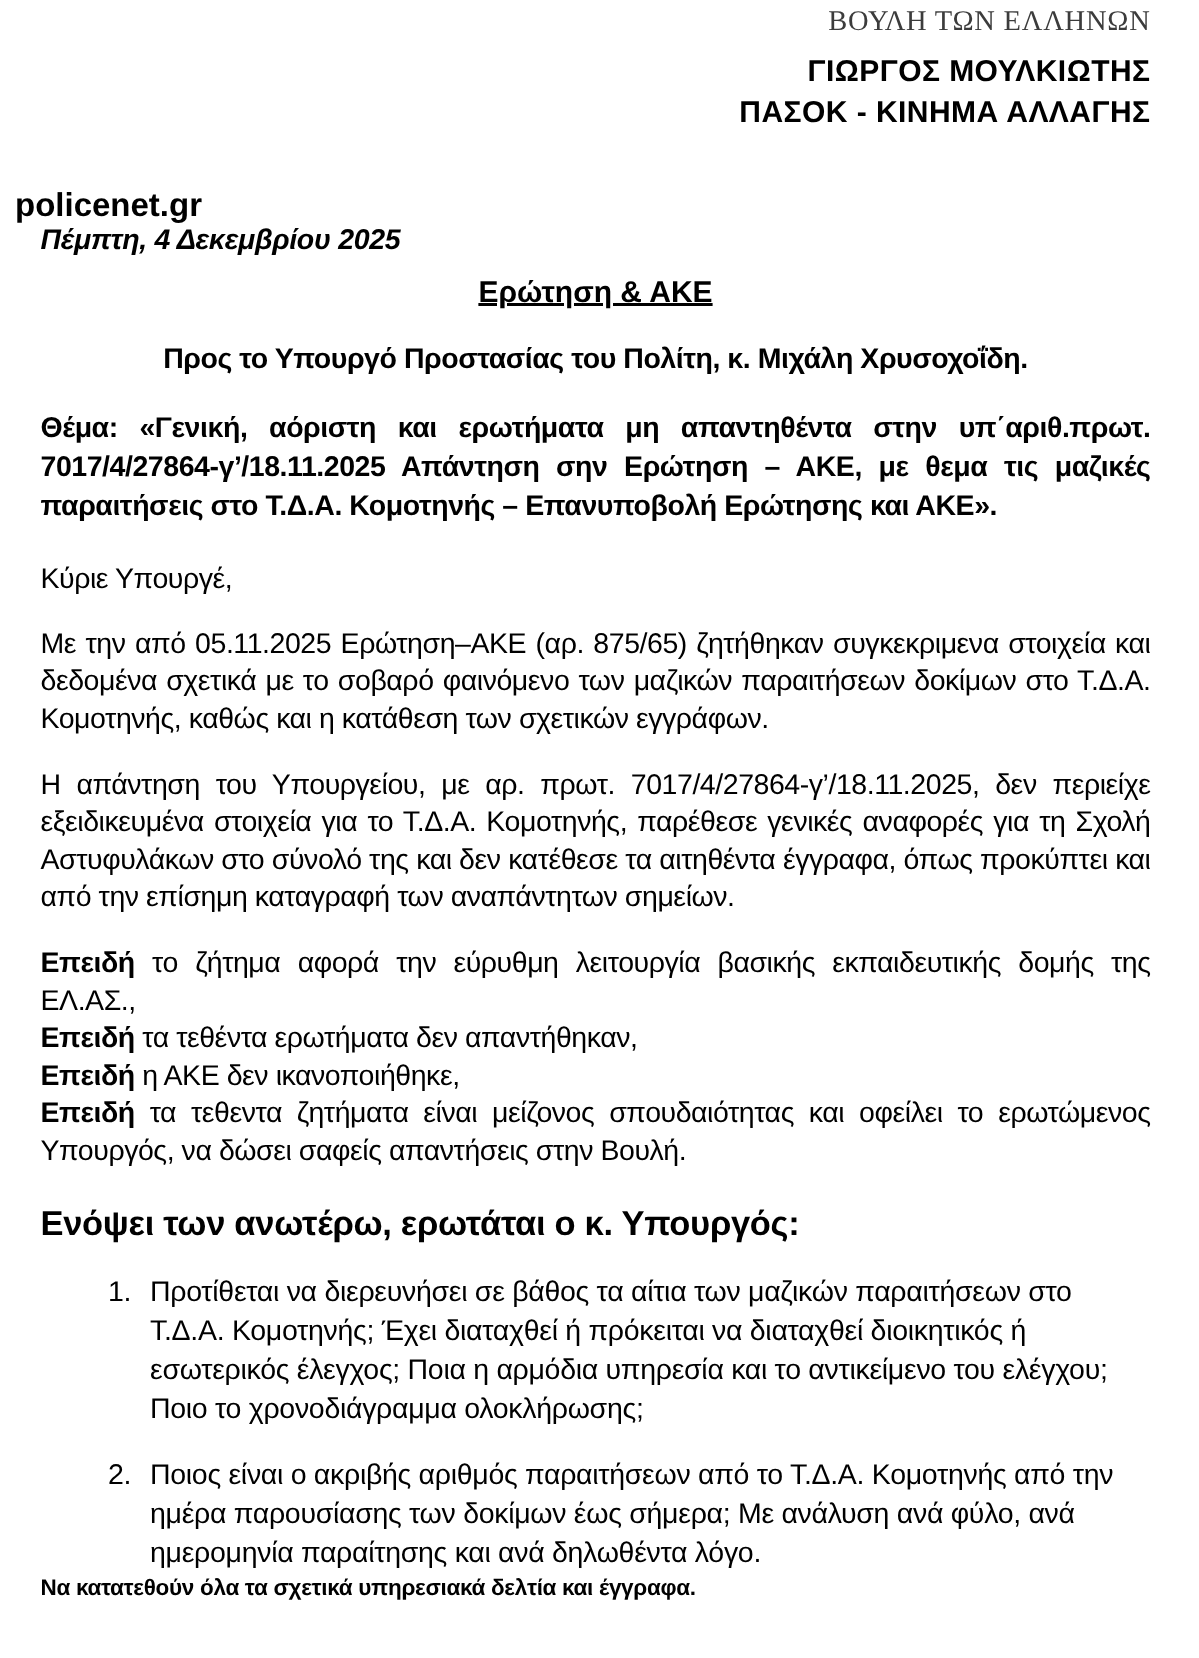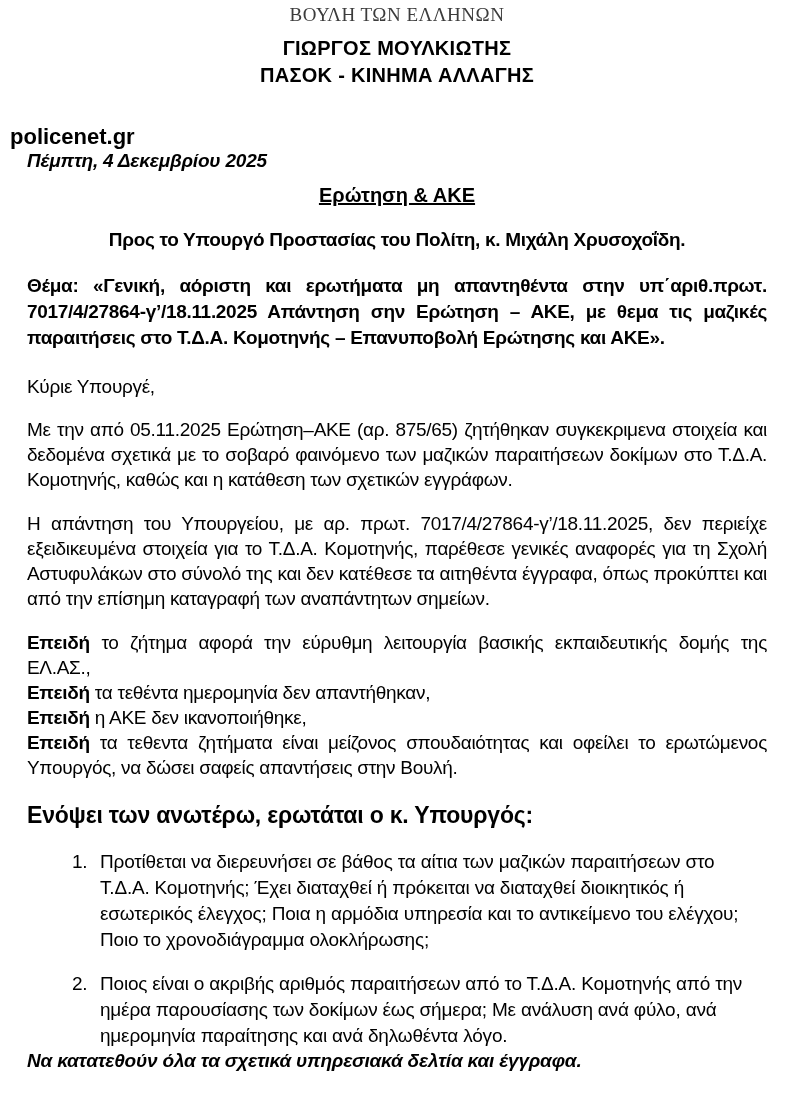--- a/index.html
+++ b/index.html
@@ -11,21 +11,21 @@
   .page {
     position: relative;
     width: 799px;
     height: 1105px;
     overflow: hidden;
     background: #ffffff;
     font-family: "Liberation Sans", "DejaVu Sans", sans-serif;
     padding: 2px 32px 0 27px;
     box-sizing: border-box;
   }
-  .center { text-align: center; }
+  .center { text-align: right; }
   .head-parliament {
     font-family: "Liberation Serif", "DejaVu Serif", serif;
     font-size: 19px;
     color: #3c3c3c;
     letter-spacing: 0.5px;
     padding-top: 2px;
   }
   .head-author {
     margin-top: 11px;
     font-size: 20px;
@@ -119,24 +119,23 @@
     margin-left: 45px;
     text-align: left;
   }
   .q-text {
     flex: 1;
     max-width: 650px;
     text-align: left;
   }
   .closing {
     margin: 1px 0 0 0;
-    font-size: 19px;
+    font-size: 15px;
     font-weight: bold;
     letter-spacing: -0.2px;
-    font-style: italic;
   }
 </style>
 </head>
 <body>
 
 <div class="page">
 
   <div class="center head-parliament">ΒΟΥΛΗ ΤΩΝ ΕΛΛΗΝΩΝ</div>
 
   <div class="center head-author">ΓΙΩΡΓΟΣ ΜΟΥΛΚΙΩΤΗΣ</div>
@@ -157,21 +156,21 @@
   <p class="subject">Θέμα: «Γενική, αόριστη και ερωτήματα μη απαντηθέντα στην υπ΄αριθ.πρωτ. 7017/4/27864-γ’/18.11.2025 Απάντηση σην Ερώτηση – ΑΚΕ, με θεμα τις μαζικές παραιτήσεις στο Τ.Δ.Α. Κομοτηνής – Επανυποβολή Ερώτησης και ΑΚΕ».</p>
 
   <p class="salutation">Κύριε Υπουργέ,</p>
 
   <p class="body-par">Με την από 05.11.2025 Ερώτηση–ΑΚΕ (αρ. 875/65) ζητήθηκαν συγκεκριμενα στοιχεία και δεδομένα σχετικά με το σοβαρό φαινόμενο των μαζικών παραιτήσεων δοκίμων στο Τ.Δ.Α. Κομοτηνής, καθώς και η κατάθεση των σχετικών εγγράφων.</p>
 
   <p class="body-par">Η απάντηση του Υπουργείου, με αρ. πρωτ. 7017/4/27864-γ’/18.11.2025, δεν περιείχε εξειδικευμένα στοιχεία για το Τ.Δ.Α. Κομοτηνής, παρέθεσε γενικές αναφορές για τη Σχολή Αστυφυλάκων στο σύνολό της και δεν κατέθεσε τα αιτηθέντα έγγραφα, όπως προκύπτει και από την επίσημη καταγραφή των αναπάντητων σημείων.</p>
 
   <div class="whereas">
     <span class="whereas-lead">Επειδή</span><span> το ζήτημα αφορά την εύρυθμη λειτουργία βασικής εκπαιδευτικής δομής της ΕΛ.ΑΣ.,</span><br>
-    <span class="whereas-lead">Επειδή</span><span> τα τεθέντα ημερομηνία δεν απαντήθηκαν,</span><br>
+    <span class="whereas-lead">Επειδή</span><span> τα τεθέντα ερωτήματα δεν απαντήθηκαν,</span><br>
     <span class="whereas-lead">Επειδή</span><span> η ΑΚΕ δεν ικανοποιήθηκε,</span><br>
     <span class="whereas-lead">Επειδή</span><span> τα τεθεντα ζητήματα είναι μείζονος σπουδαιότητας και οφείλει το ερωτώμενος Υπουργός, να δώσει σαφείς απαντήσεις στην Βουλή.</span>
   </div>
 
   <p class="q-heading">Ενόψει των ανωτέρω, ερωτάται ο κ. Υπουργός:</p>
 
   <div class="q-list">
     <div class="q-item">
       <span class="q-num">1.</span>
       <span class="q-text">Προτίθεται να διερευνήσει σε βάθος τα αίτια των μαζικών παραιτήσεων στο Τ.Δ.Α. Κομοτηνής; Έχει διαταχθεί ή πρόκειται να διαταχθεί διοικητικός ή εσωτερικός έλεγχος; Ποια η αρμόδια υπηρεσία και το αντικείμενο του ελέγχου; Ποιο το χρονοδιάγραμμα ολοκλήρωσης;</span>

